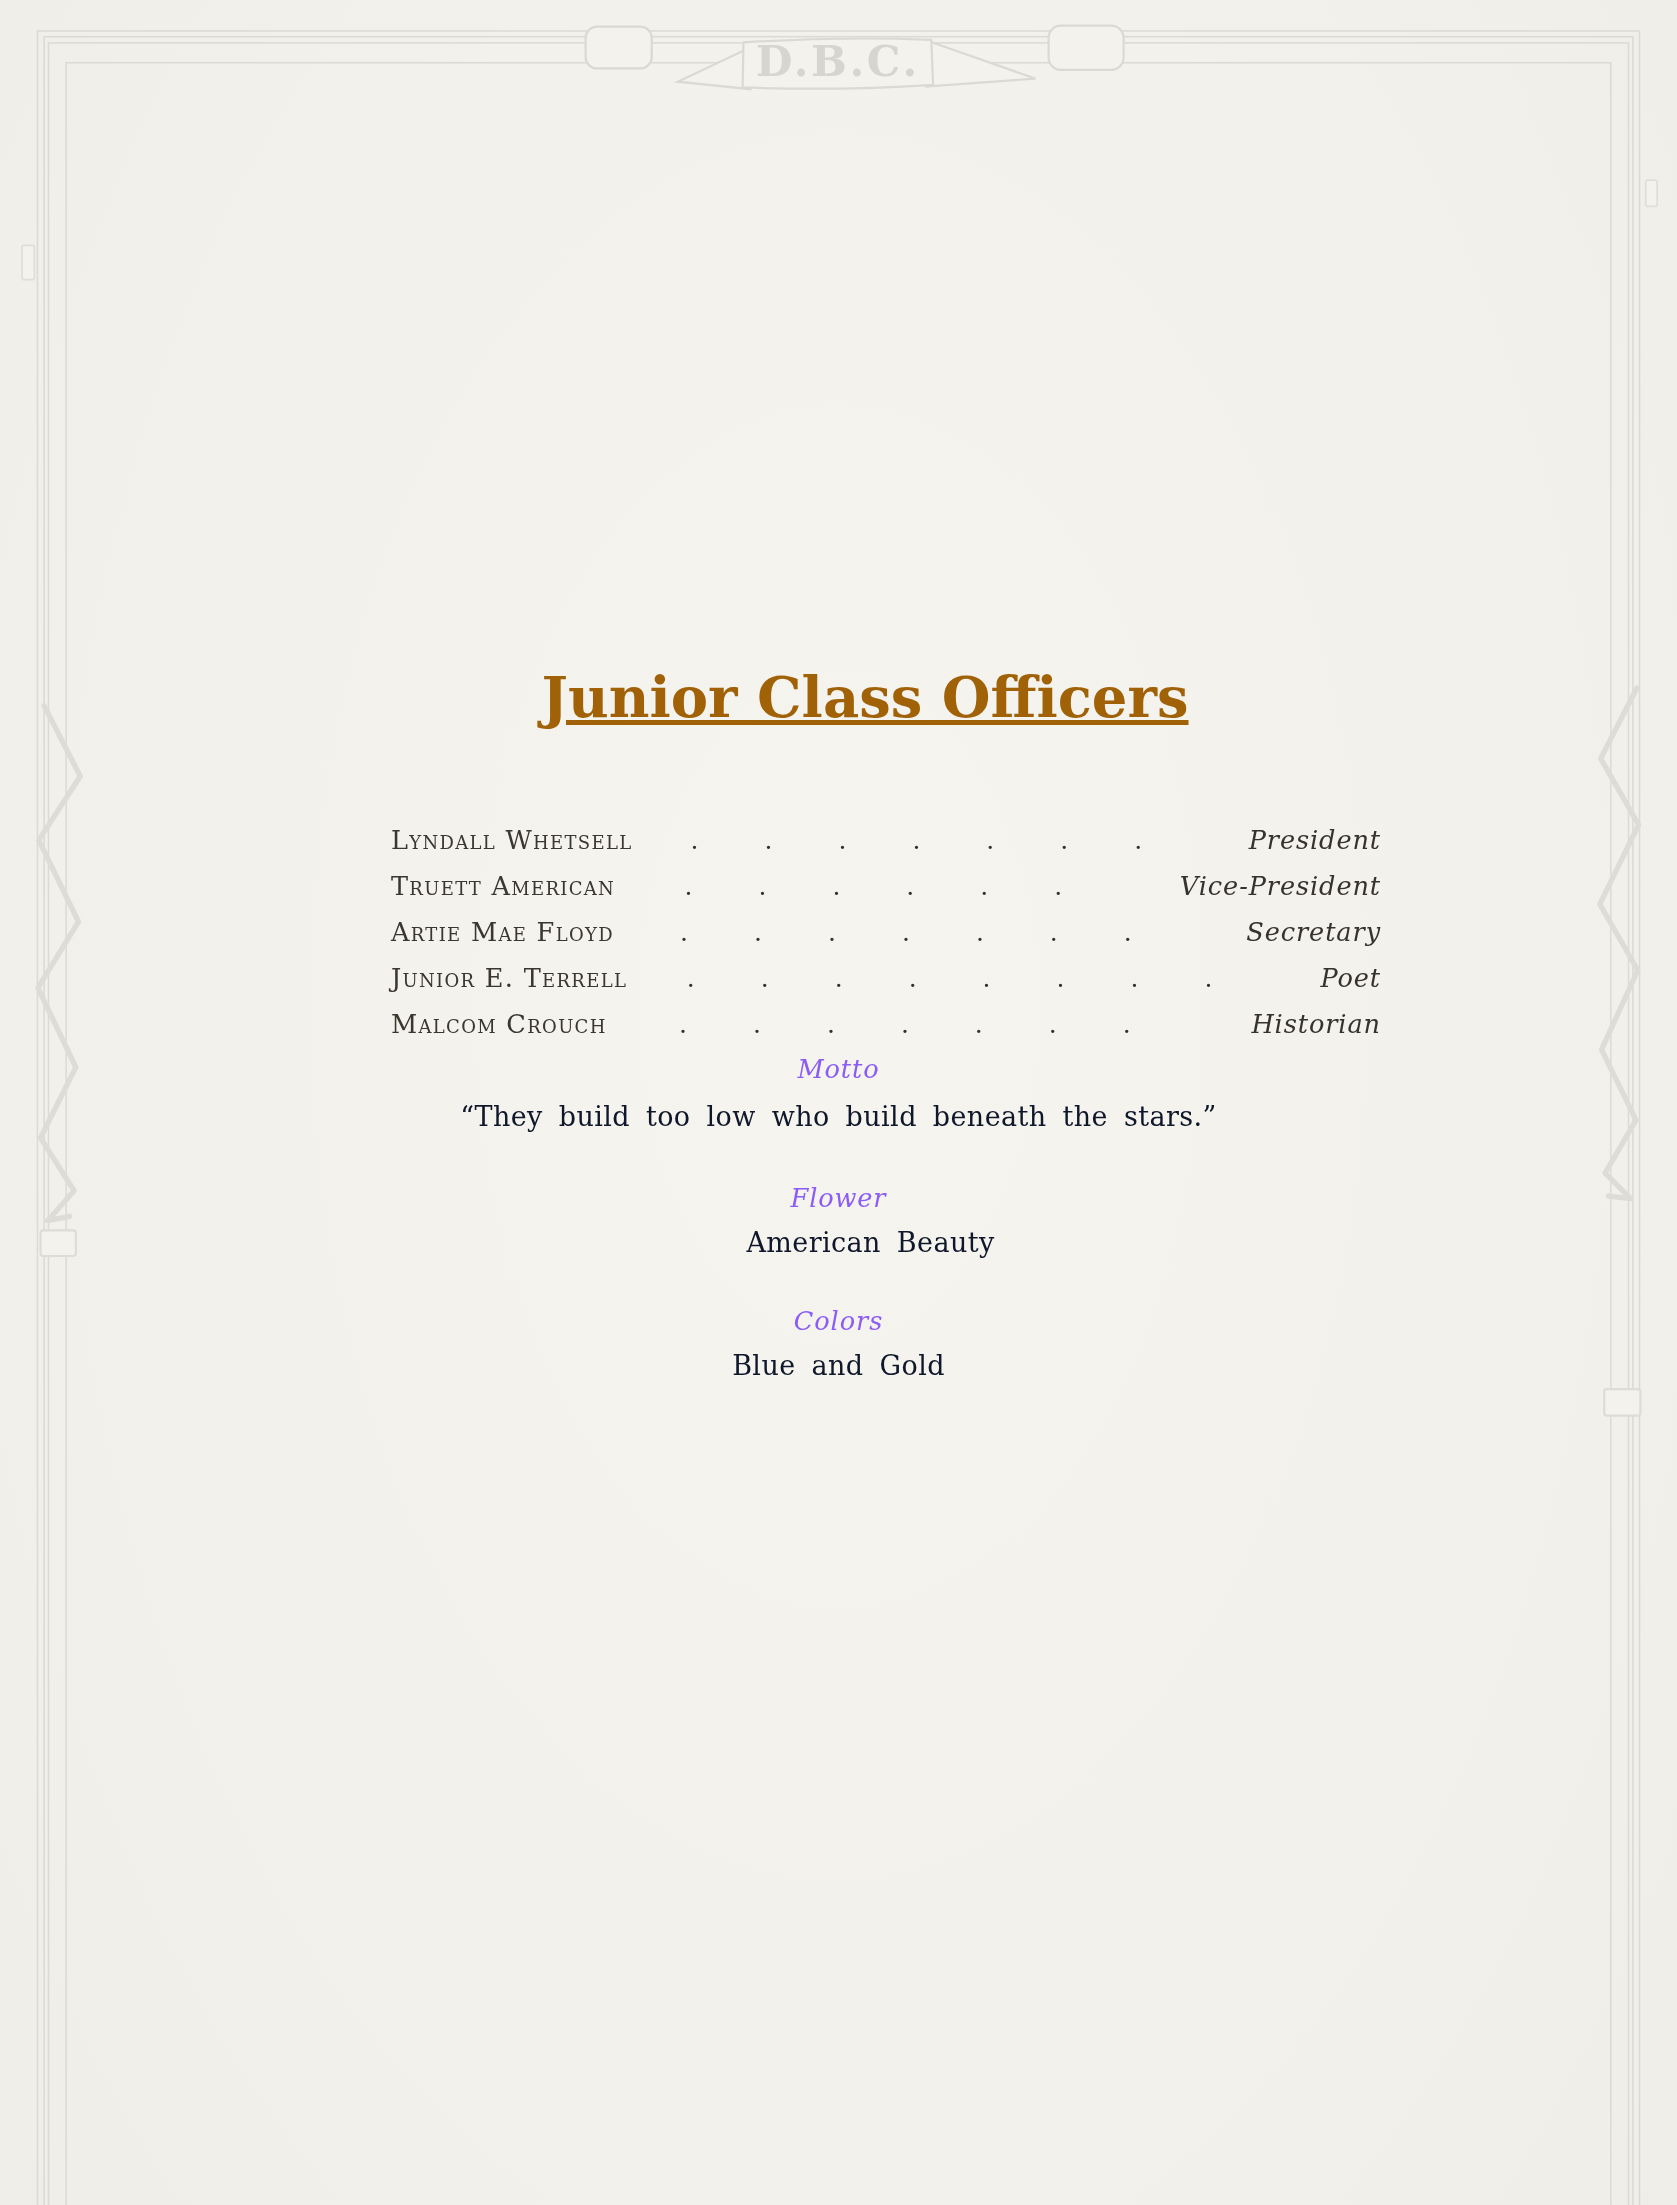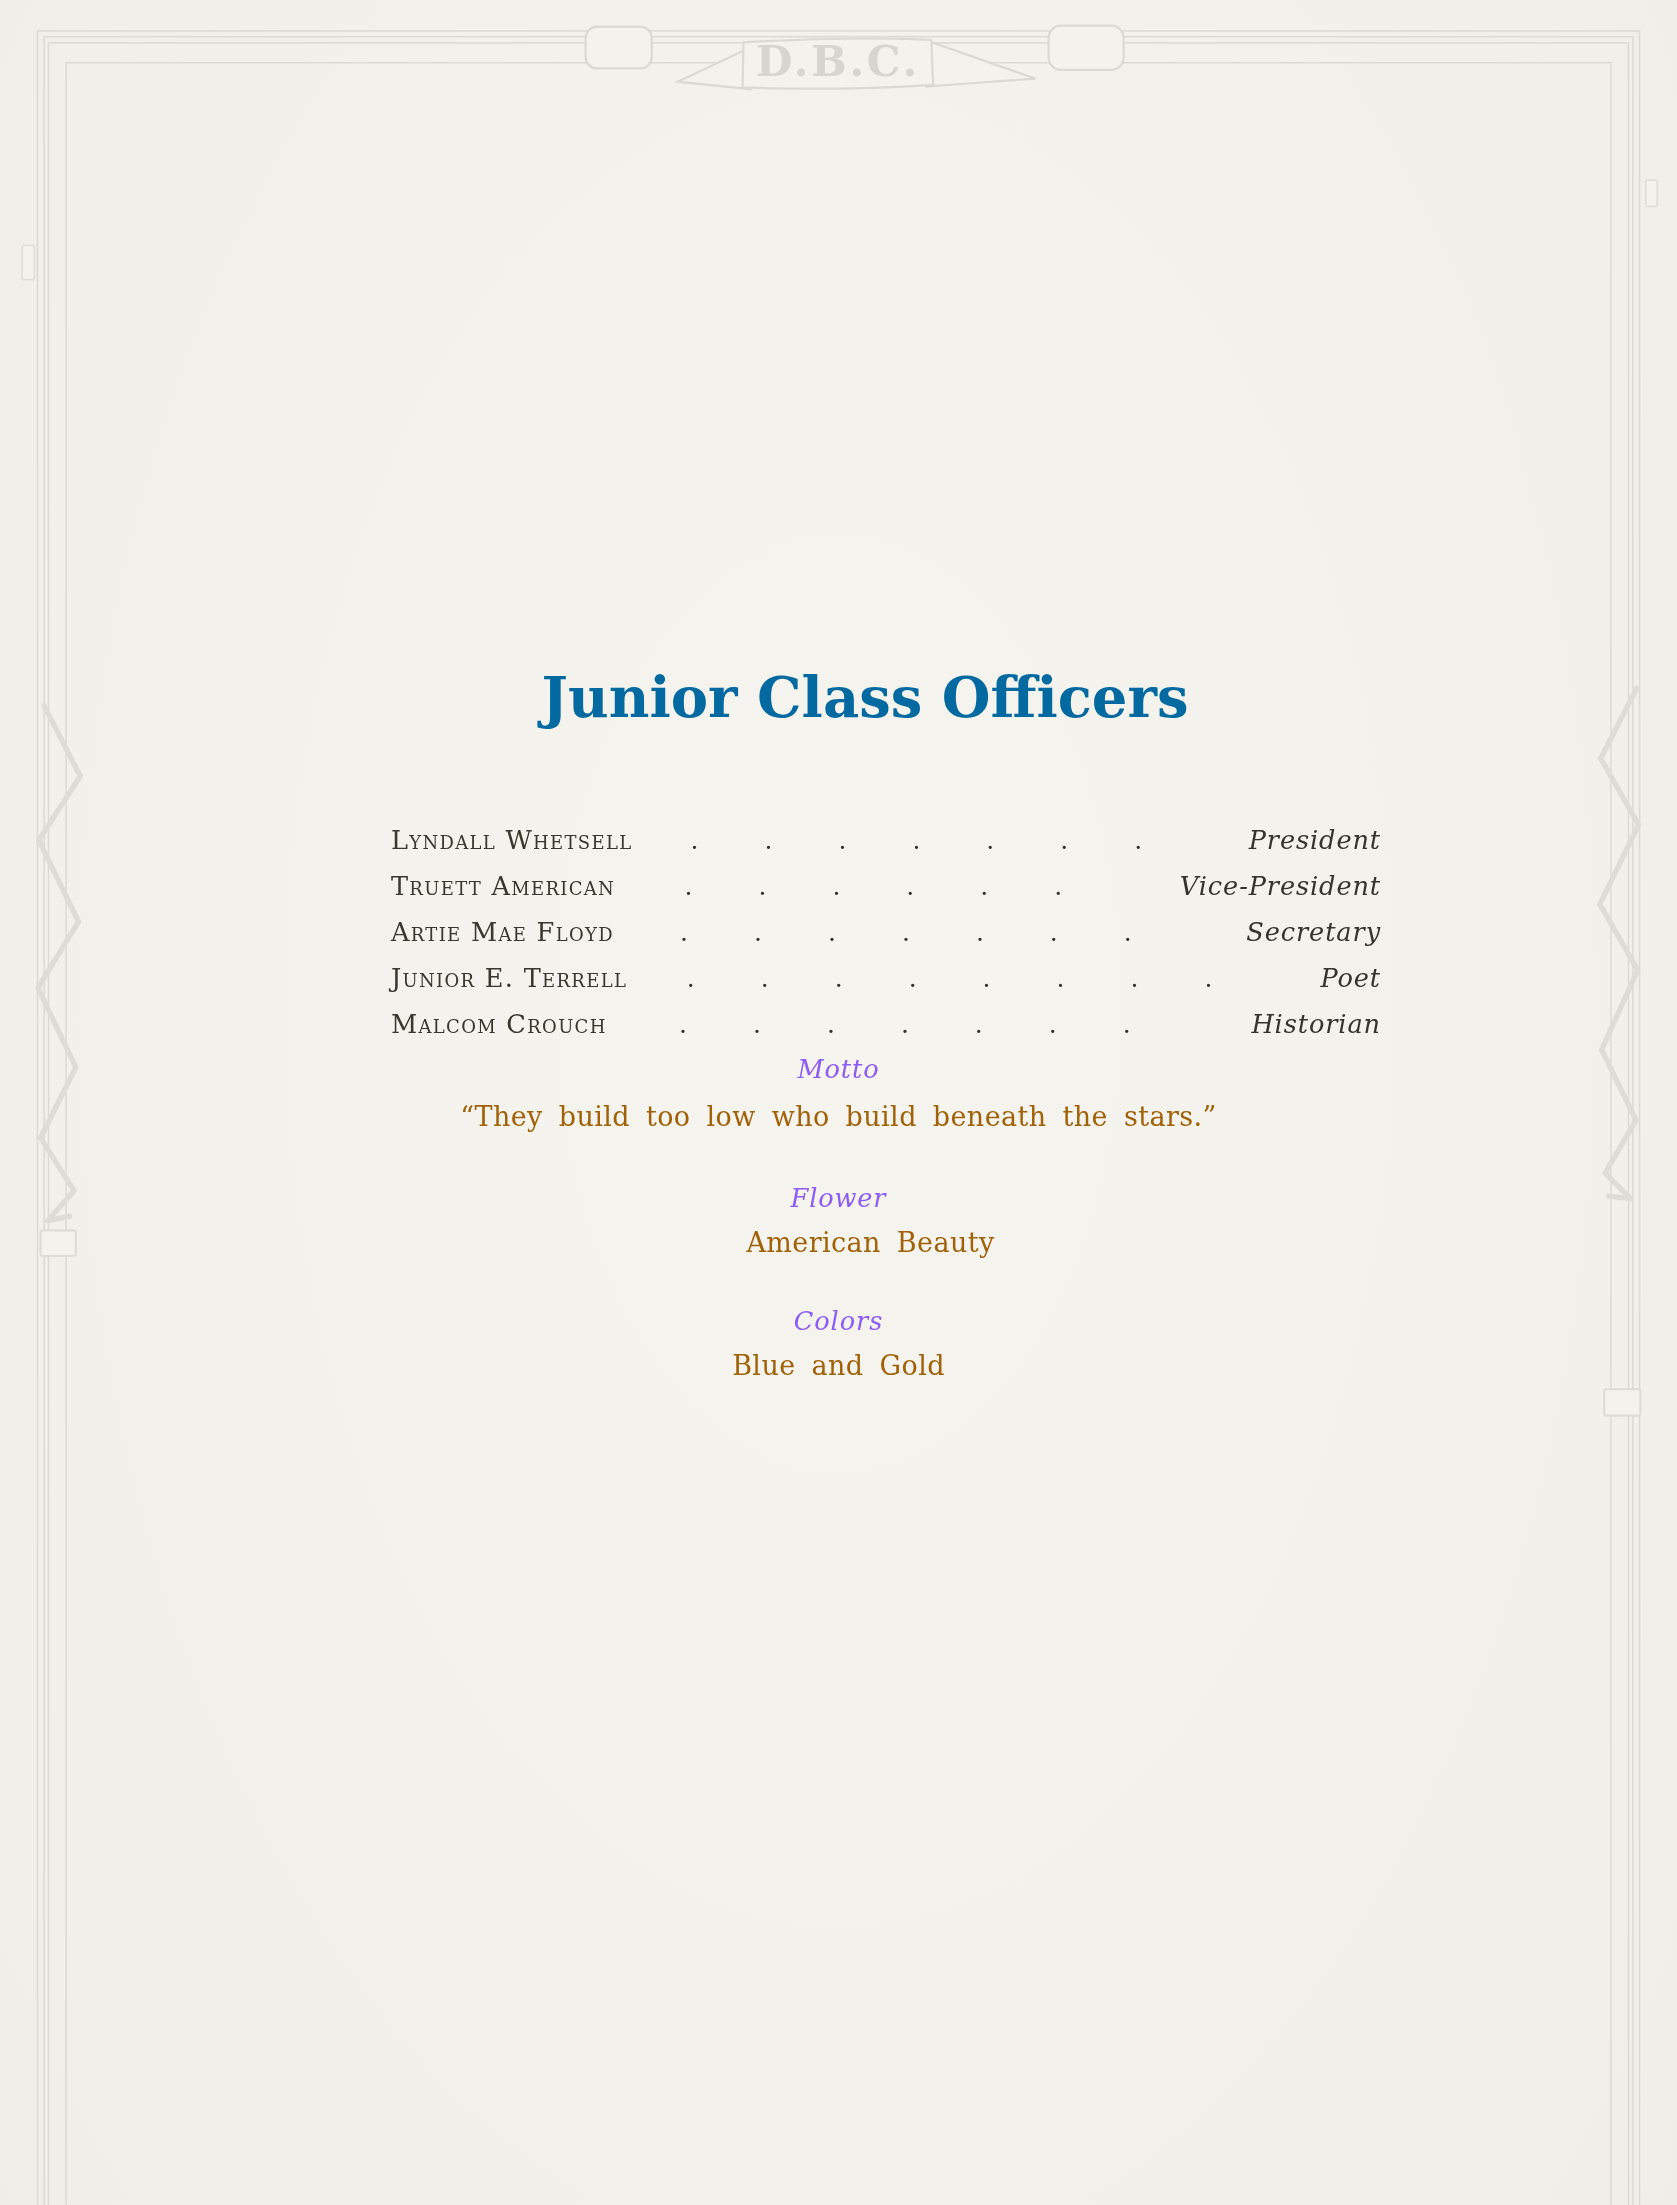--- a/index.html
+++ b/index.html
@@ -7,21 +7,21 @@
     width:1677px;height:2396px;position:relative;overflow:hidden;
     background:#f4f2ed;
     background-image:radial-gradient(ellipse at 50% 42%, #f6f4ef 0%, #f3f1ec 55%, #efede7 100%);
     font-family:"DejaVu Serif","Liberation Serif",serif;
     color:#34312c;
   }
   .decor{position:absolute;left:0;top:0;width:1677px;height:2396px;pointer-events:none;}
   .page-title{
     position:absolute;left:0;top:664px;width:100%;
     text-align:center;text-indent:53px;
-    font-size:56px;font-weight:bold;letter-spacing:0px;color:#0369a1;
+    font-size:56px;font-weight:bold;letter-spacing:0px;color:#a16207;text-decoration:underline;
   }
   .officers{
     position:absolute;left:353px;top:797px;width:1028px;
   }
   .officer-row{
     display:flex;align-items:baseline;height:46px;font-size:25.6px;
   }
   .officer-name{
     font-variant:small-caps;letter-spacing:1.3px;white-space:nowrap;color:#3a372f;margin-left:38px;
   }
@@ -31,21 +31,21 @@
   }
   .officer-title{
     font-style:italic;white-space:nowrap;text-align:right;color:#36332d;letter-spacing:0.9px;margin-top:28px;
   }
   .section-heading{
     position:absolute;left:0;width:100%;text-align:center;
     font-style:italic;font-size:25.6px;color:#8b5cf6;letter-spacing:0.9px;
   }
   .section-text{
     position:absolute;left:0;width:100%;text-align:center;
-    font-size:27px;color:#a16207;word-spacing:7px;letter-spacing:0.4px;
+    font-size:27px;color:#0f172a;word-spacing:7px;letter-spacing:0.4px;
   }
   #motto-heading{top:1054px;}
   #motto-text{top:1101px;}
   #flower-heading{top:1183px;}
   #flower-text{top:1227px;padding-left:32px;}
   #colors-heading{top:1306px;}
   #colors-text{top:1350px;}
 </style>
 </head>
 <body>

